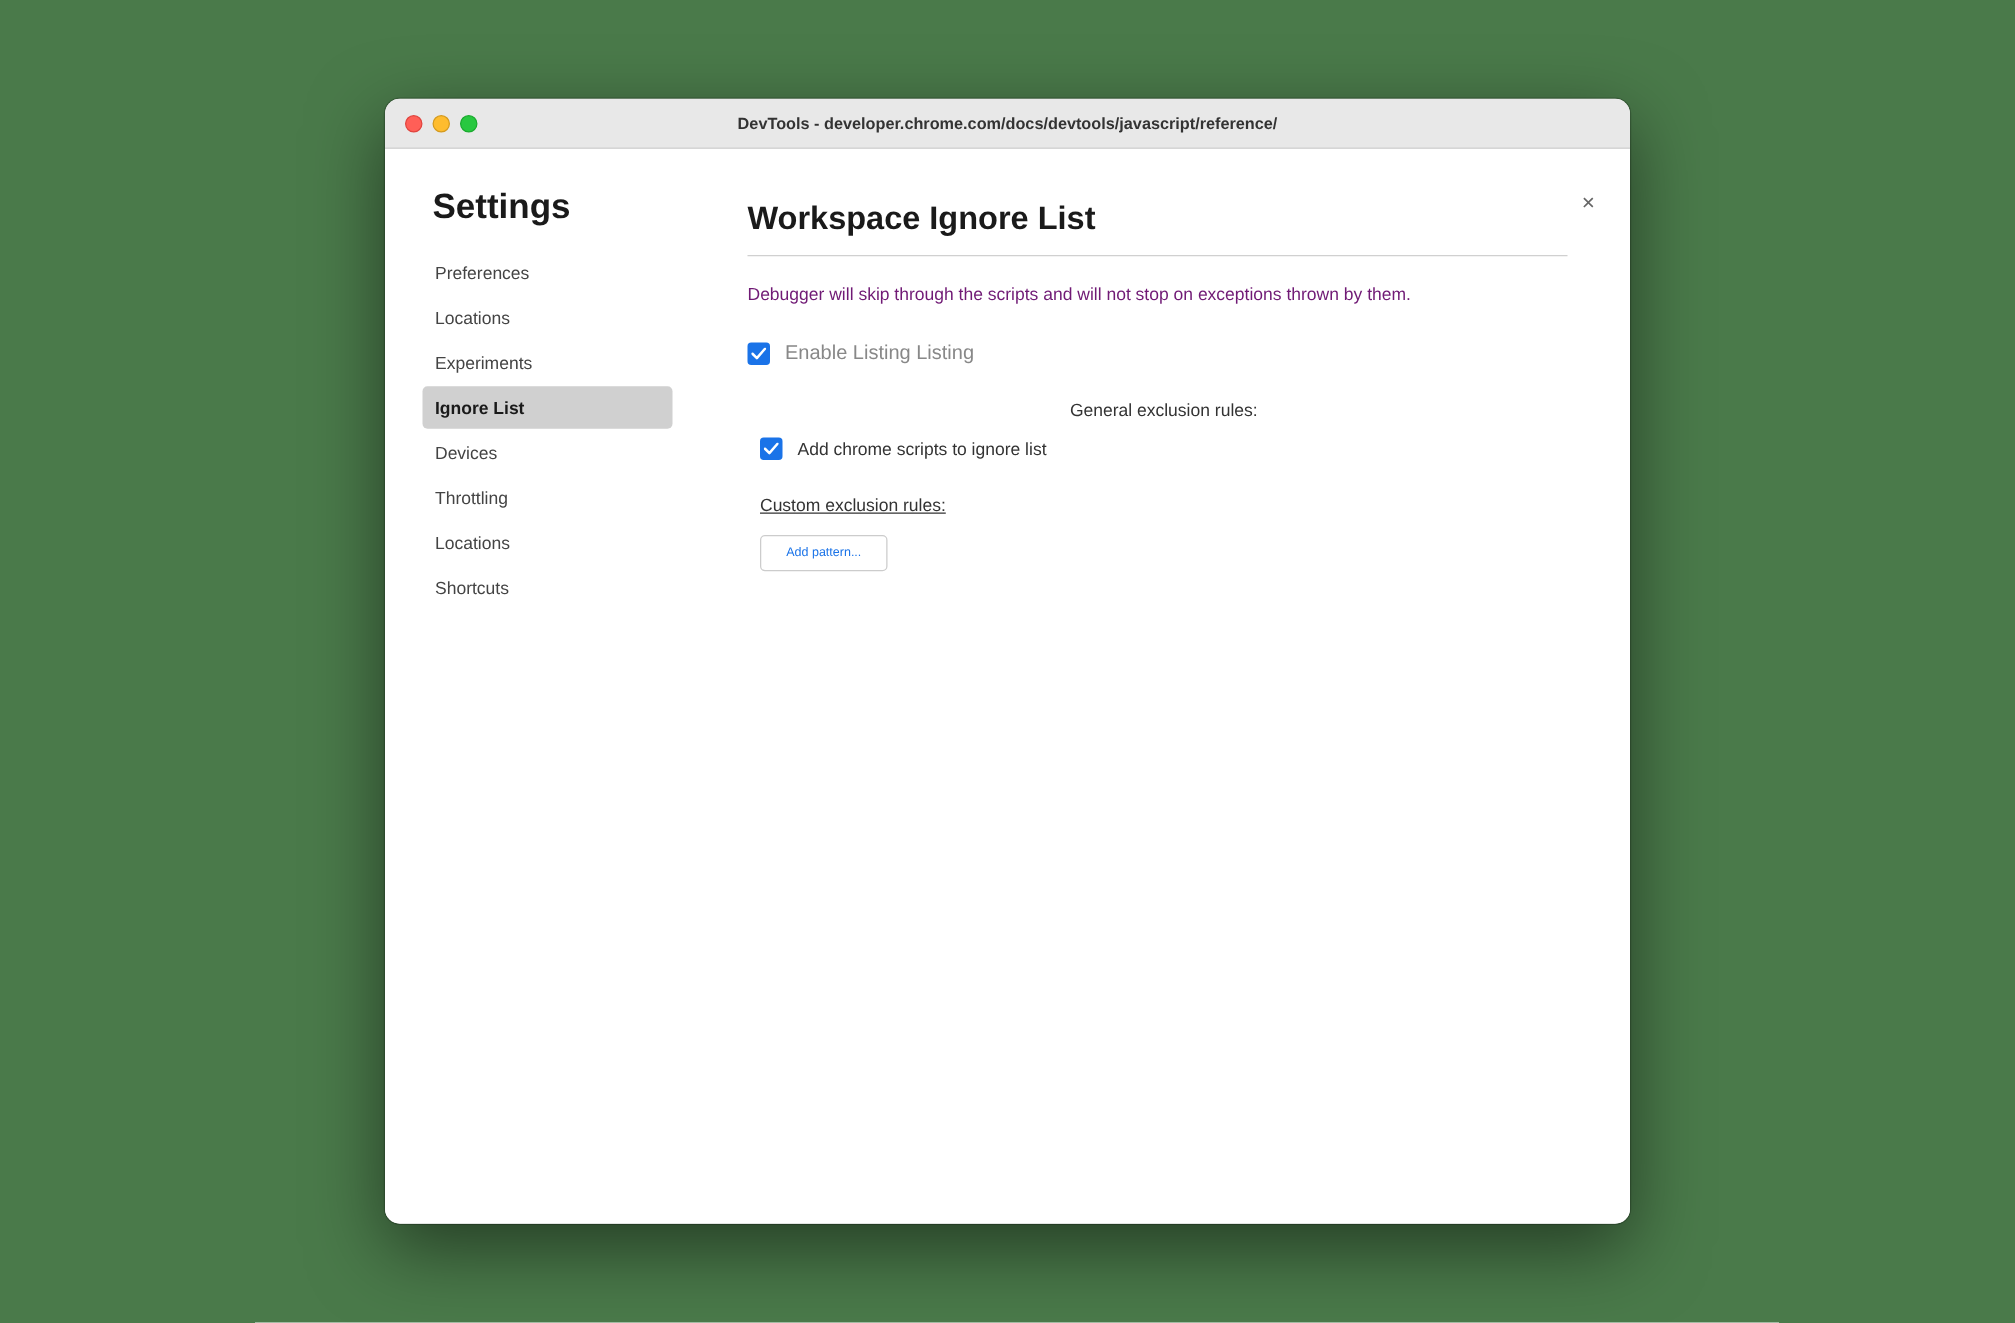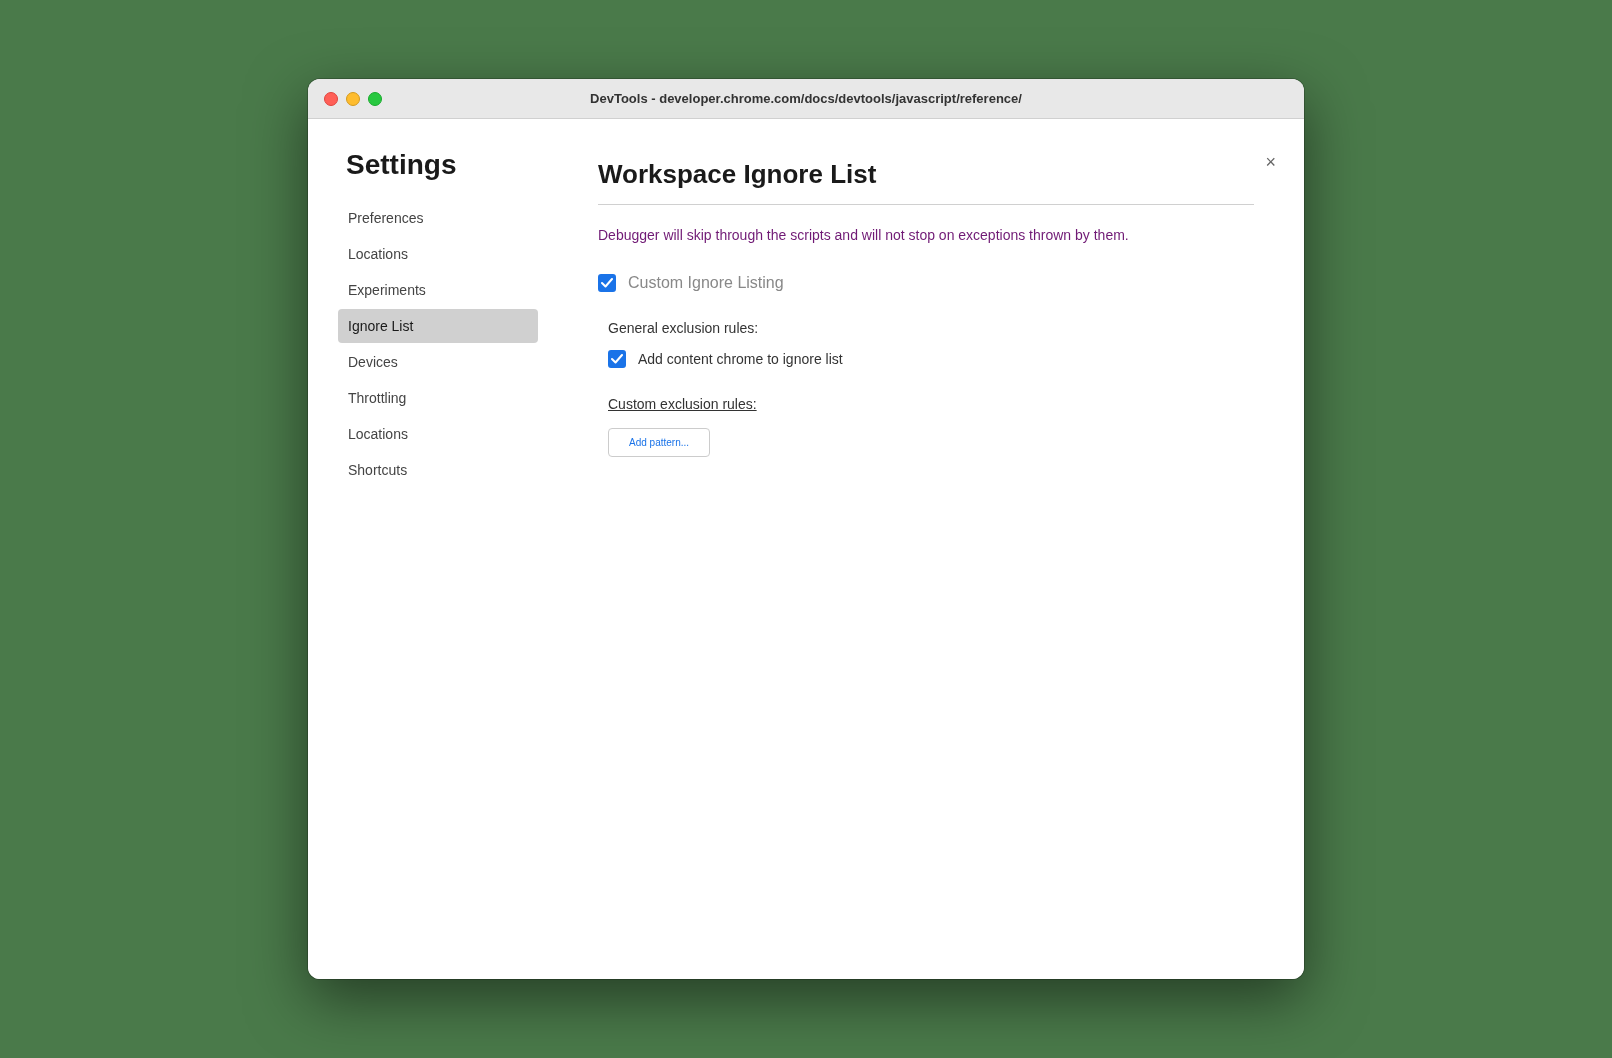--- a/index.html
+++ b/index.html
@@ -91,21 +91,21 @@
       font-size: 14px;
       color: #444;
       cursor: pointer;
       border-radius: 4px;
       margin-bottom: 2px;
     }
 
     .sidebar-nav-item.active {
       background: #d0d0d0;
       color: #1a1a1a;
-      font-weight: 400;
+      font-weight: 700;
     }
 
     .main-content {
       flex: 1;
       padding: 10px 50px 30px 40px;
       position: relative;
     }
 
     .close-btn {
       position: absolute;
@@ -184,20 +184,21 @@
     }
 
     .exclusion-section {
       padding-left: 10px;
     }
 
     .exclusion-title {
       font-size: 14px;
       color: #333;
       margin-bottom: 14px;
+      text-align: center;
     }
 
     .exclusion-row {
       display: flex;
       align-items: center;
       gap: 12px;
       margin-bottom: 14px;
     }
 
     .exclusion-label {
@@ -265,33 +266,33 @@
         <hr class="section-divider">
 
         <p class="section-description">Debugger will skip through the scripts and will not stop on exceptions thrown by them.</p>
 
         <div class="main-checkbox-row">
           <div class="checkbox-blue">
             <svg width="12" height="10" viewBox="0 0 12 10">
               <polyline points="1,5 4.5,8.5 11,1" stroke="white" stroke-width="2" fill="none" stroke-linecap="round" stroke-linejoin="round"></polyline>
             </svg>
           </div>
-          <span class="main-checkbox-label">Custom Ignore Listing</span>
+          <span class="main-checkbox-label">Enable Listing Listing</span>
         </div>
 
         <div class="exclusion-section">
           <div class="exclusion-title">General exclusion rules:</div>
 
           <div class="exclusion-row">
             <div class="checkbox-blue">
               <svg width="12" height="10" viewBox="0 0 12 10">
                 <polyline points="1,5 4.5,8.5 11,1" stroke="white" stroke-width="2" fill="none" stroke-linecap="round" stroke-linejoin="round"></polyline>
               </svg>
             </div>
-            <span class="exclusion-label">Add content chrome to ignore list</span>
+            <span class="exclusion-label">Add chrome scripts to ignore list</span>
           </div>
 
         </div>
 
         <div class="custom-section">
           <div class="custom-title">Custom exclusion rules:</div>
           <button class="add-pattern-btn">Add pattern...</button>
         </div>
       </div>
 

